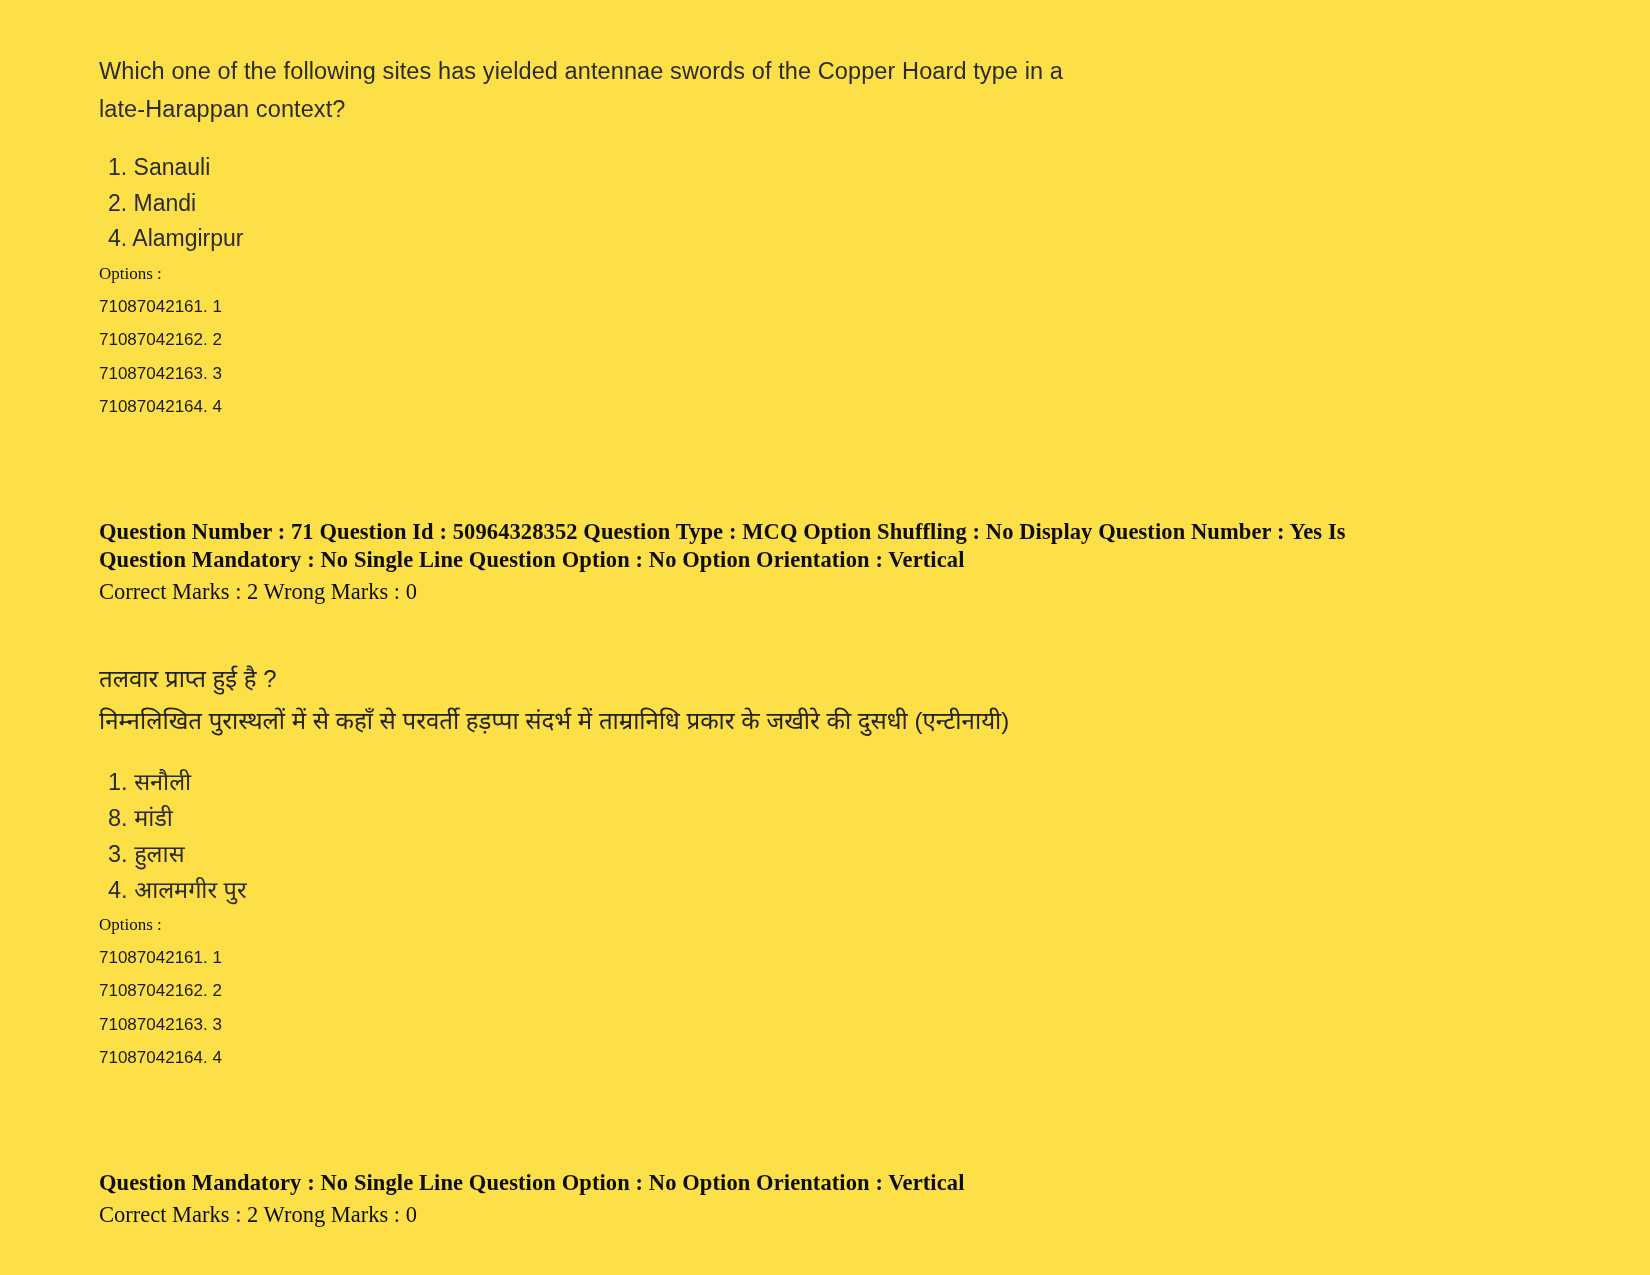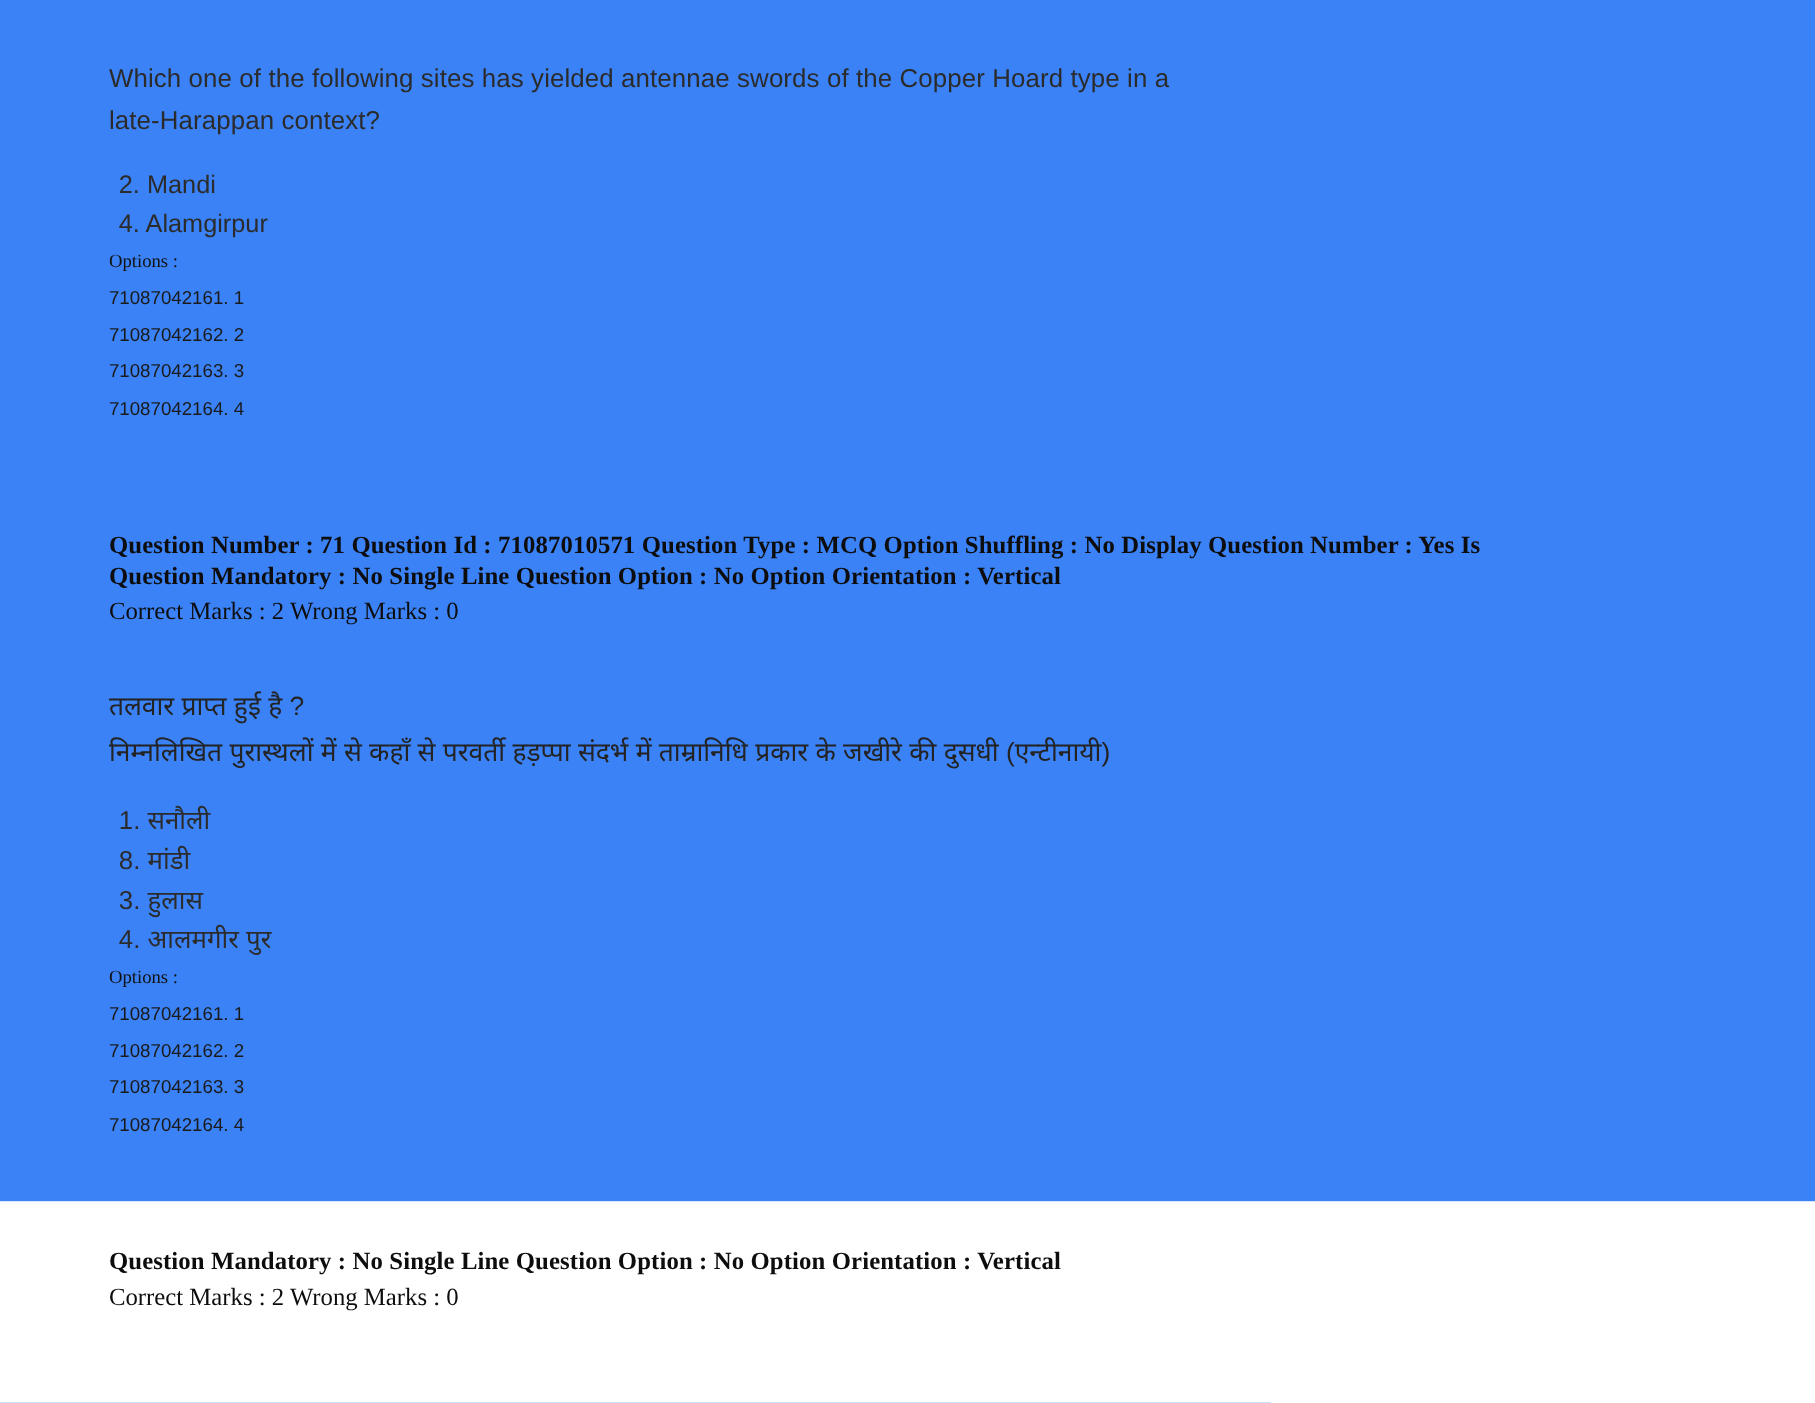--- a/index.html
+++ b/index.html
@@ -13,22 +13,22 @@
     position: relative;
     font-family: "Liberation Sans", sans-serif;
     color: #1a1a1a;
     overflow: hidden;
   }
   .page {
     position: absolute;
     left: 0;
     top: 0;
     width: 1650px;
-    height: 1092px;
-    background: #3b82f6;
+    height: 1275px;
+    background: #fde047;
   }
   .content {
     position: absolute;
     left: 99px;
     top: 52px;
     width: 1420px;
   }
 
   
   .stem {
@@ -116,38 +116,39 @@
     <div>
 
       <div class="stem">
         <div>Which one of the following sites has yielded antennae swords of the Copper Hoard type in a</div>
         <div>late-Harappan context?</div>
       </div>
 
       <div class="sp-stem-choices"></div>
 
       <ul class="choices">
+        <li class="choice">1. Sanauli</li>
         <li class="choice">2. Mandi</li>
         <li class="choice">4. Alamgirpur</li>
       </ul>
 
       <div class="options-label">Options :</div>
 
       <div>
         <div class="option-row">71087042161. 1</div>
         <div class="option-row">71087042162. 2</div>
         <div class="option-row">71087042163. 3</div>
         <div class="option-row">71087042164. 4</div>
       </div>
 
       <div class="sp-options-meta"></div>
       <div class="sp-block-gap"></div>
 
       <div class="meta">
-        <div class="meta-line">Question Number : 71 Question Id : 71087010571 Question Type : MCQ Option Shuffling : No Display Question Number : Yes Is</div>
+        <div class="meta-line">Question Number : 71 Question Id : 50964328352 Question Type : MCQ Option Shuffling : No Display Question Number : Yes Is</div>
         <div class="meta-line">Question Mandatory : No Single Line Question Option : No Option Orientation : Vertical</div>
       </div>
       <div class="sp-meta-marks"></div>
       <div class="meta-marks">Correct Marks : 2 Wrong Marks : 0</div>
     </div>
 
     <div class="sp-block-gap"></div>
 
     <div>
 

